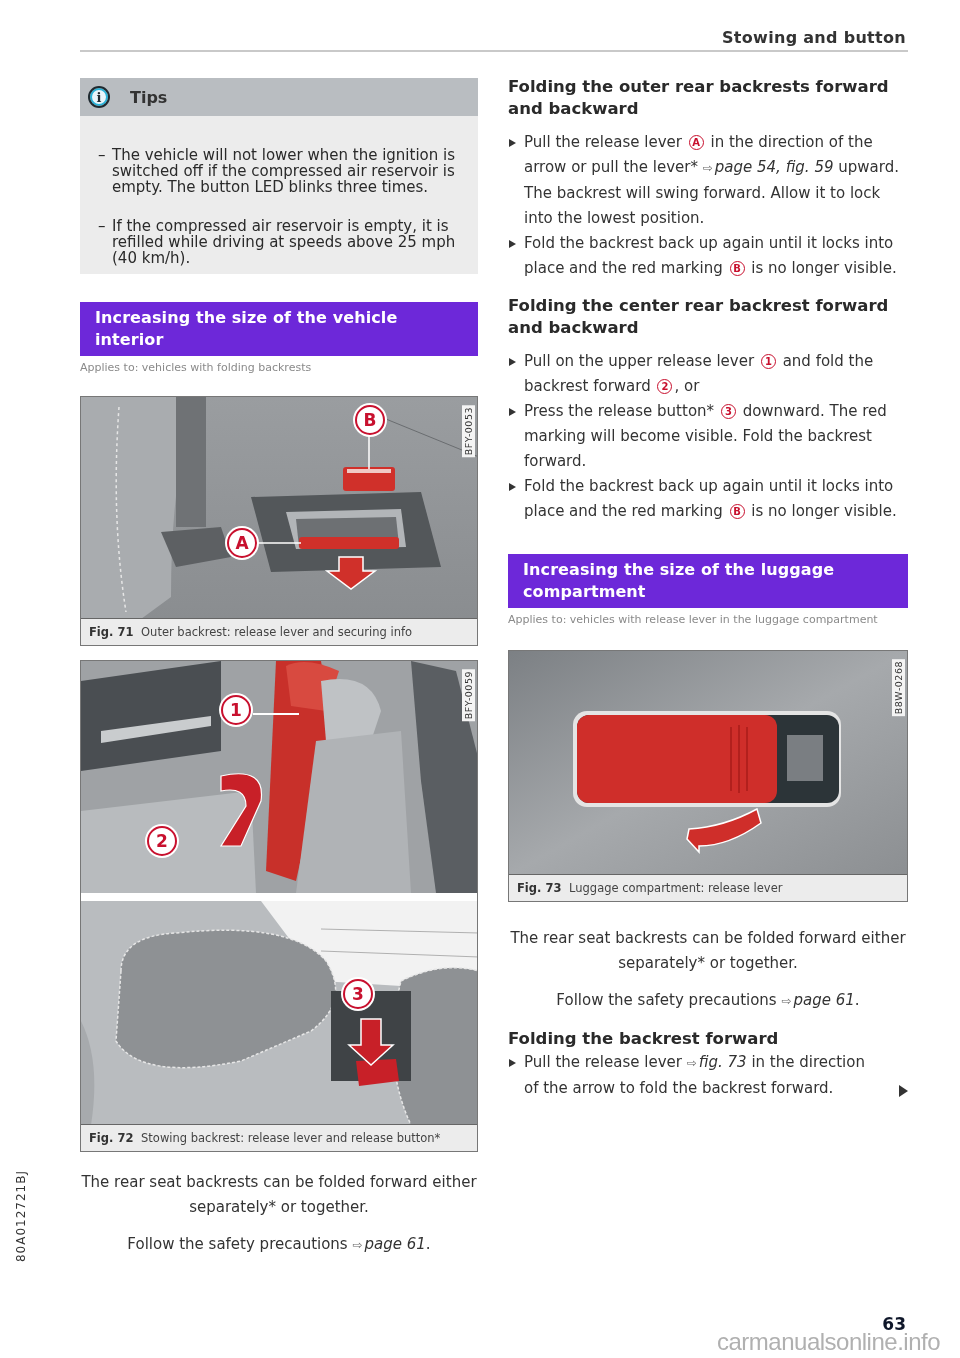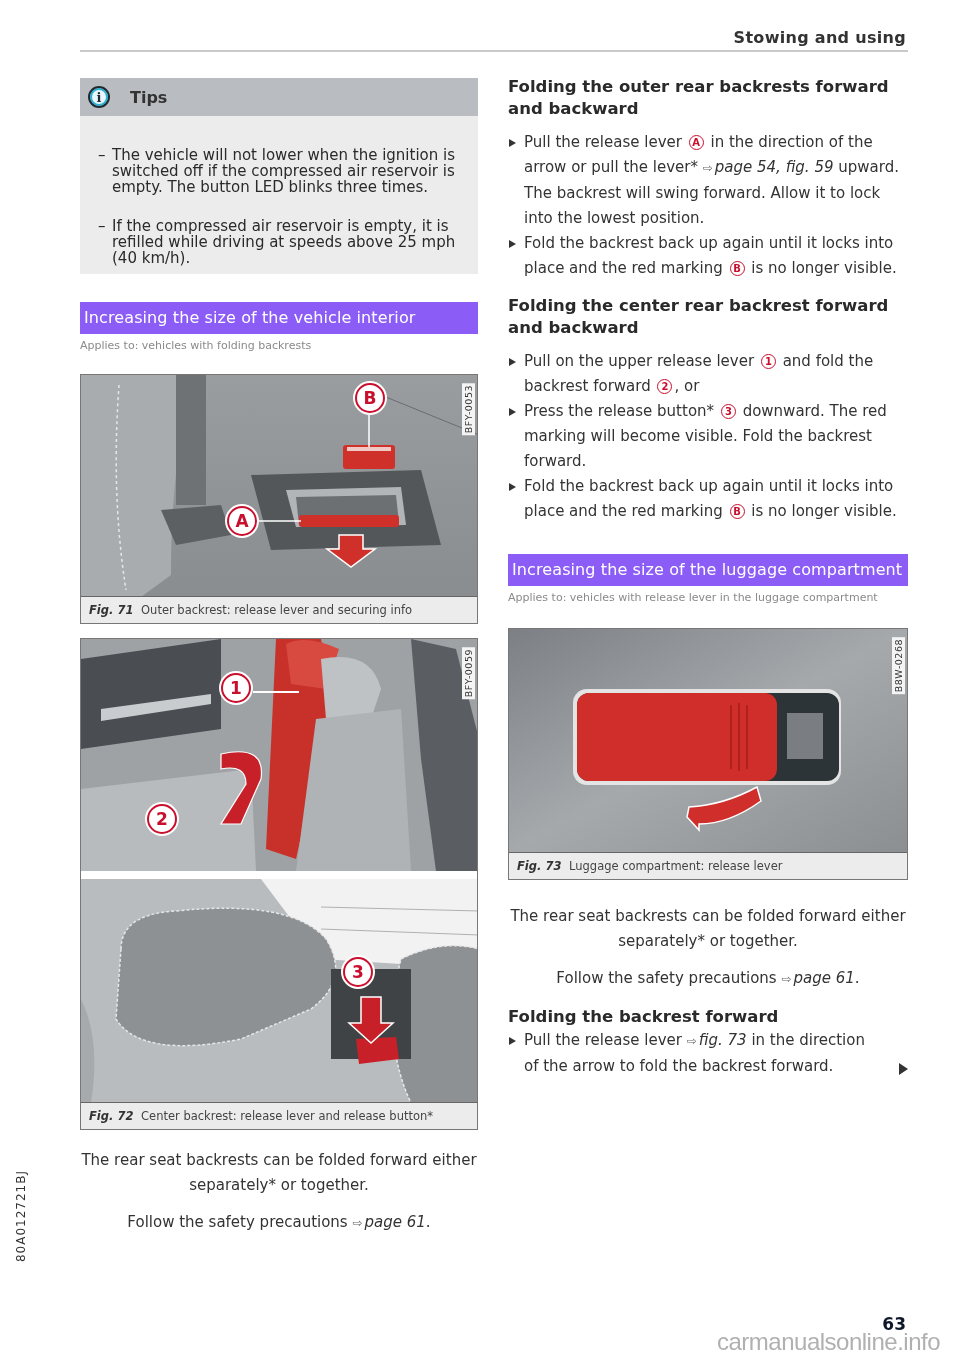--- a/index.html
+++ b/index.html
@@ -16,28 +16,28 @@
   
   .tips { background: #ececec; margin-top: 2px; padding-bottom: 8px; }
   .tips-head { background: #b9bdc1; height: 38px; display: flex; align-items: center; padding-left: 8px; }
   .tips-icon { width: 22px; height: 22px; border-radius: 50%; border: 2px solid #1f2a30; background: #e9f6fb; box-shadow: inset 0 0 0 2px #2ab3d8; display: flex; align-items: center; justify-content: center; font-family: "DejaVu Serif", serif; font-weight: bold; font-size: 13px; color: #1f2a30; }
   .tips-title { margin-left: 20px; font-size: 16px; font-weight: bold; color: #333; }
   .tips ul { list-style: none; padding: 8px 10px 0 20px; }
   .tips li { font-size: 15px; line-height: 16px; position: relative; padding-left: 12px; margin-top: 23px; }
   .tips li::before { content: "–"; position: absolute; left: -2px; }
 
   
-  .section-bar { background: #8b5cf6; color: #ffffff; font-weight: normal; font-size: 16px; line-height: 22px; padding: 5px 4px; letter-spacing: 0.1px; }
+  .section-bar { background: #6d28d9; color: #ffffff; font-weight: bold; font-size: 16px; line-height: 22px; padding: 5px 15px; letter-spacing: 0.1px; }
   .applies { font-size: 11px; color: #8a8a8a; line-height: 16px; margin-top: 4px; }
 
   
   .figure { background: #ececec; border: 1px solid #777; }
   .fig-img { position: relative; overflow: hidden; border-bottom: 1px solid #666; }
   .fig-caption { font-size: 11.5px; line-height: 16px; padding: 5px 8px; color: #444; background: #ececec; }
-  .fig-caption b { color: #333; margin-right: 4px; font-style: italic; }
+  .fig-caption b { color: #333; margin-right: 4px; }
   .fig-code { position: absolute; right: 2px; top: 8px; writing-mode: vertical-rl; transform: rotate(180deg); font-size: 9.5px; color: #333; background: #f4f4f4; padding: 2px 1px; letter-spacing: 0.5px; }
   .callout { position: absolute; width: 30px; height: 30px; border-radius: 50%; background: #fff; border: 2px solid #c8102e; box-shadow: 0 0 0 2px #fff; display: flex; align-items: center; justify-content: center; font-size: 17px; font-weight: bold; color: #c8102e; }
   .leader { position: absolute; height: 1.5px; background: #fff; }
 
   
   h3 { font-size: 16.5px; font-weight: bold; line-height: 22px; color: #2a2a2a; }
   p.body { font-size: 15px; line-height: 25px; color: #333; text-align: center; }
   ul.steps { list-style: none; }
   ul.steps li { font-size: 15px; line-height: 25px; color: #333; position: relative; padding-left: 16px; }
   ul.steps li::before { content: ""; position: absolute; left: 1px; top: 9px; border-left: 7px solid #333; border-top: 4px solid transparent; border-bottom: 4px solid transparent; }
@@ -47,21 +47,21 @@
   .cont-marker { position: absolute; right: 0; bottom: 4px; border-left: 9px solid #333; border-top: 6px solid transparent; border-bottom: 6px solid transparent; }
 
   .side-code { position: absolute; left: 14px; top: 1170px; writing-mode: vertical-rl; transform: rotate(180deg); font-size: 12px; color: #333; letter-spacing: 1px; }
   .page-number { position: absolute; right: 54px; top: 1314px; font-size: 17px; font-weight: bold; color: #0f172a; }
   .watermark { position: absolute; right: 20px; top: 1328px; font-size: 24px; color: #b0b0b0; font-family: "Liberation Sans", sans-serif; letter-spacing: -0.5px; }
 </style>
 </head>
 <body>
 
 <div class="running-head">
-  <span class="running-head-title">Stowing and using</span>
+  <span class="running-head-title">Stowing and button</span>
 </div>
 
 <div class="col col-left">
 
   <div class="tips">
     <div class="tips-head">
       <span class="tips-icon">i</span>
       <span class="tips-title">Tips</span>
     </div>
     <ul>
@@ -136,21 +136,21 @@
         <path d="M0 360 Q20 400 10 464 L0 464 Z" fill="#a7aaad"></path>
       </svg>
       <span class="callout" style="left:140px; top:34px;">1</span>
       <span class="callout" style="left:66px; top:165px;">2</span>
       <span class="callout" style="left:262px; top:318px;">3</span>
       <span class="leader" style="left:172px; top:52px; width:46px;"></span>
       <span class="fig-code">BFY-0059</span>
     </div>
     <div class="fig-caption">
       <b>Fig. 72</b>
-      <span>Center backrest: release lever and release button*</span>
+      <span>Stowing backrest: release lever and release button*</span>
     </div>
   </div>
 
   <p class="body" style="margin-top:18px;">The rear seat backrests can be folded forward either separately* or together.</p>
   <p class="body" style="margin-top:12px;">
     <span>Follow the safety precautions</span>
     <span class="arrow-r">⇨</span><a class="xref">page 61</a>.
   </p>
 </div>
 

